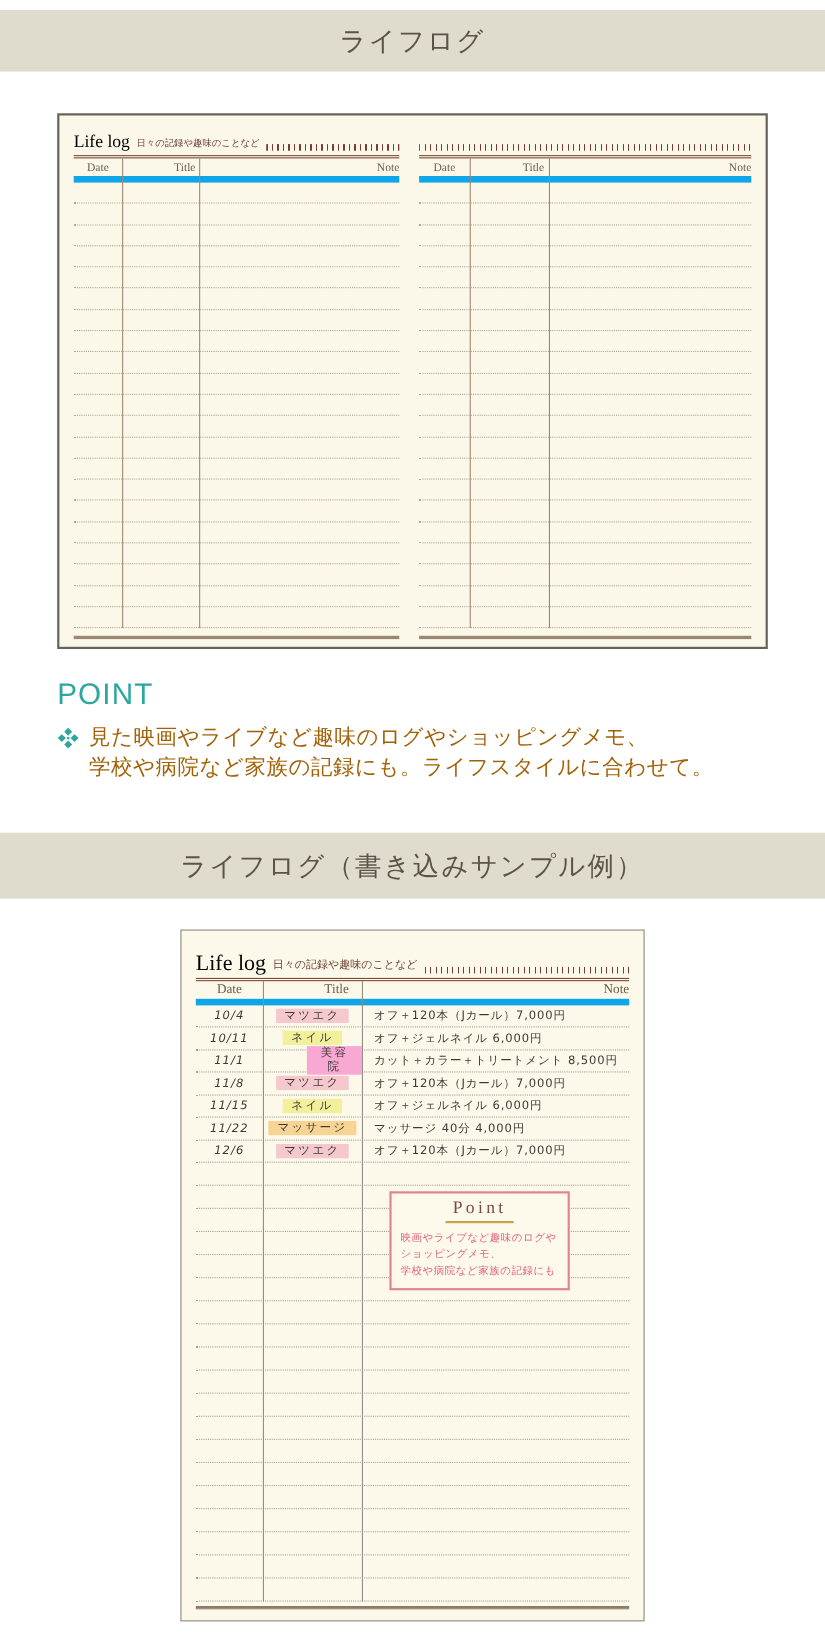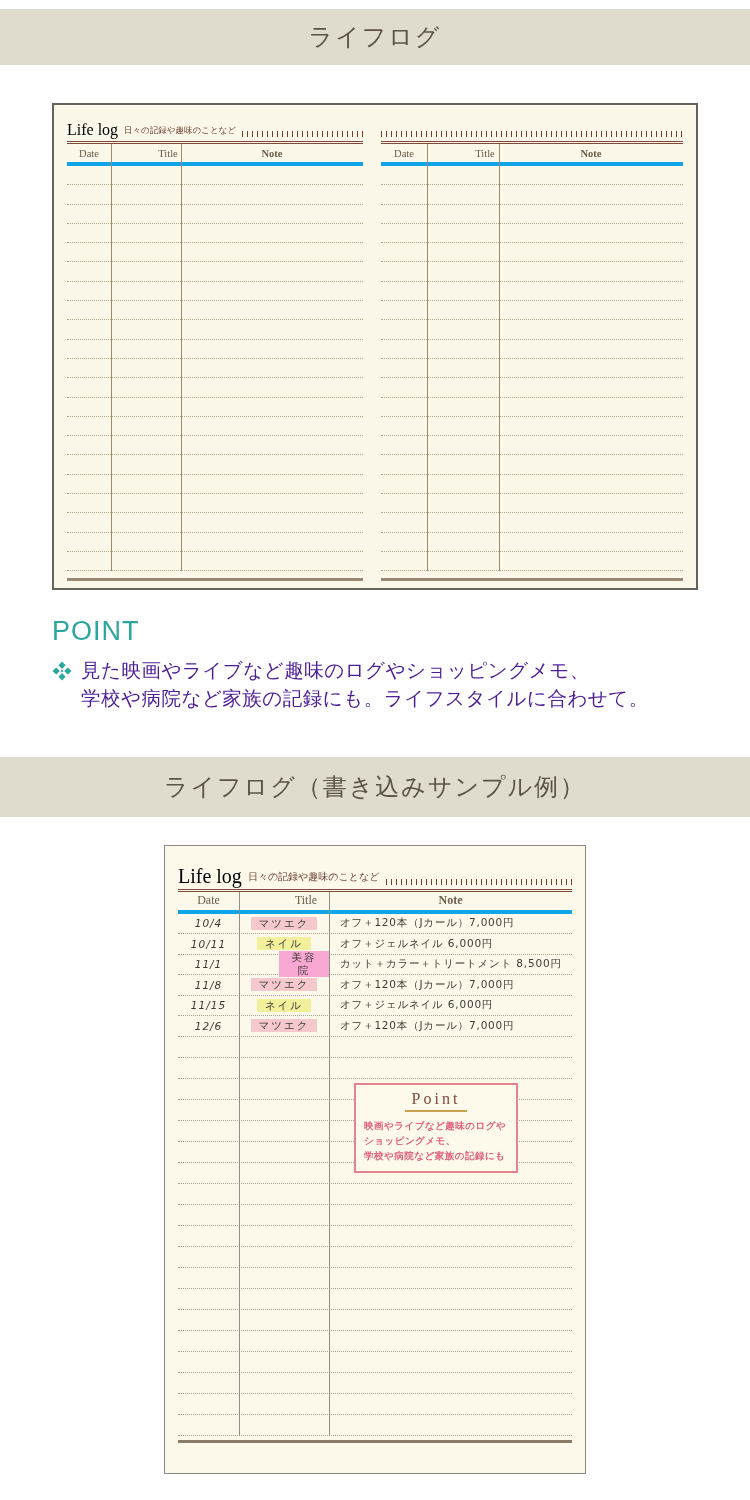--- a/index.html
+++ b/index.html
@@ -31,40 +31,40 @@
   }
   .lifelog-title { font-family:"Liberation Serif", serif; font-size:16px; color:#000000; line-height:1; white-space:nowrap; }
   .lifelog-sub   { font-size:8.5px; color:#6b3f33; margin-bottom:1px; white-space:nowrap; }
   .ticks {
     flex:1; height:6px; margin-bottom:1px;
     background:repeating-linear-gradient(90deg,#7a3c30 0 1.2px,transparent 1.2px 5px);
   }
   .tablewrap { position:relative; }
   .colhead {
     display:flex; height:22px; align-items:center;
-    border-bottom:4px solid #0ea5e9;
+    border-bottom:6px solid #0ea5e9;
     font-family:"Liberation Serif", serif; font-size:10.5px; color:#6b5a48;
   }
   .colhead .c1 { width:44px; text-align:center; }
   .colhead .c2 { width:70px; text-align:center;padding-left:44px; }
-  .colhead .c3 { flex:1;    text-align:center;font-weight:bold; }
+  .colhead .c3 { flex:1;    text-align:right; }
   .page-right .colhead .c1 { width:46px; }
   .page-right .colhead .c2 { width:72px; }
   .vline { position:absolute; top:0; bottom:0; width:1px; background:#a08a6e; }
   .page-left  .v1 { left:44px; }  .page-left  .v2 { left:114px; }
   .page-right .v1 { left:46px; }  .page-right .v2 { left:118px; }
   .spread .dot-row  { height:19.3px; border-bottom:1px dotted #b3a78c; }
   .bottom-bar { height:3px; background:#9b8872; margin-top:7px; }
 
   
   .point-section { margin:26px 0 0 52px; width:660px; }
   .point-head { color:#2da69f; font-size:27px; font-weight:normal; letter-spacing:1px; }
   .point-body { display:flex; gap:9px; margin-top:9px; }
   .diamond-bullet { flex:0 0 auto; margin-top:5px; }
-  .point-text { font-size:19.5px; color:#4c1d95; line-height:1.45; letter-spacing:0.5px; }
+  .point-text { font-size:19.5px; color:#a16207; line-height:1.45; letter-spacing:0.5px; }
 
   
   .sample {
     width:422px; height:629px; margin:28px auto 0; position:relative;
     background:#fcf9ea; border:1px solid #8a8a82; padding:13px 13px 0;
   }
   .sample .page-head { height:33px; }
   .sample .lifelog-title { font-size:20px; }
   .sample .lifelog-sub   { font-size:10px; margin-bottom:2px; }
   .sample .colhead { height:22px; font-size:12px; }
@@ -87,21 +87,21 @@
 
   .pointbox {
     position:absolute; left:189px; top:237px; width:164px;
     background:#fdfaec; border:2px solid #e2838f; padding:5px 8px 8px; z-index:5;
   }
   .pointbox .pt {
     font-family:"Liberation Serif", serif; font-size:16px; color:#7c4a3e;
     text-align:center; letter-spacing:3px;
   }
   .pt-underline { width:62px; height:2px; background:#c6a24f; margin:2px auto 6px; }
-  .pt-lines { font-size:9.5px; font-weight:bold; color:#e0607a; line-height:1.6; letter-spacing:0.5px; }
+  .pt-lines { font-size:9.5px; font-weight:normal; color:#e0607a; line-height:1.6; letter-spacing:0.5px; }
 </style>
 </head>
 <body>
 
 <div class="banner" id="banner-top">
   <span>ライフログ</span>
 </div>
 
 <div class="spread">
   <div class="page page-left">
@@ -244,20 +244,25 @@
           <div class="c-date">11/8</div>
           <div class="c-title"><span class="hl" style="background: rgb(245, 200, 205);">マツエク</span></div>
           <div class="c-note">オフ＋120本（Jカール）7,000円</div>
         </div>
         <div class="entry">
           <div class="c-date">11/15</div>
           <div class="c-title"><span class="hl" style="background: rgb(243, 240, 156);">ネイル</span></div>
           <div class="c-note">オフ＋ジェルネイル 6,000円</div>
         </div>
         <div class="entry">
+          <div class="c-date">11/22</div>
+          <div class="c-title"><span class="hl" style="background: rgb(247, 212, 147);">マッサージ</span></div>
+          <div class="c-note">マッサージ 40分 4,000円</div>
+        </div>
+        <div class="entry">
           <div class="c-date">12/6</div>
           <div class="c-title"><span class="hl" style="background: rgb(245, 200, 205);">マツエク</span></div>
           <div class="c-note">オフ＋120本（Jカール）7,000円</div>
         </div>
       </div>
     <div>
         <div class="dot-row"></div>
         <div class="dot-row"></div>
         <div class="dot-row"></div>
         <div class="dot-row"></div>

